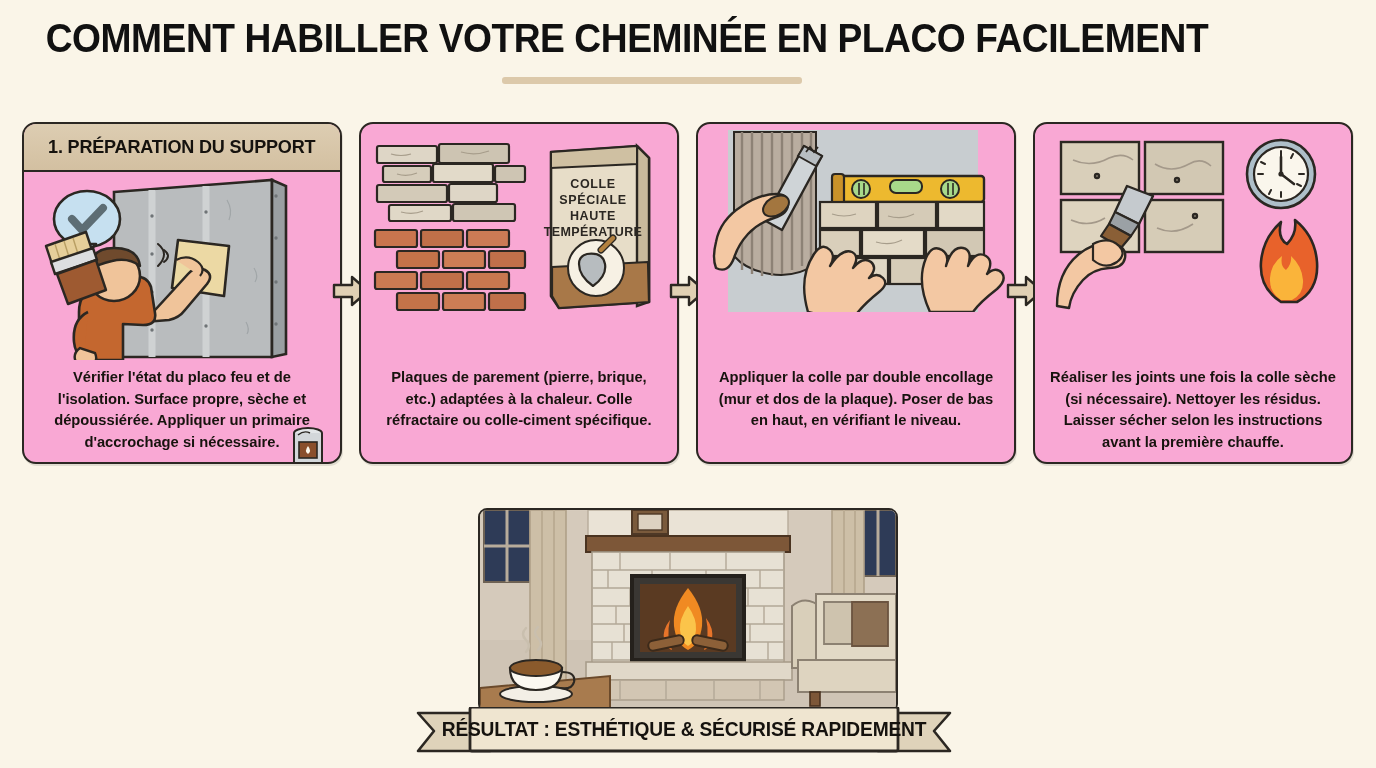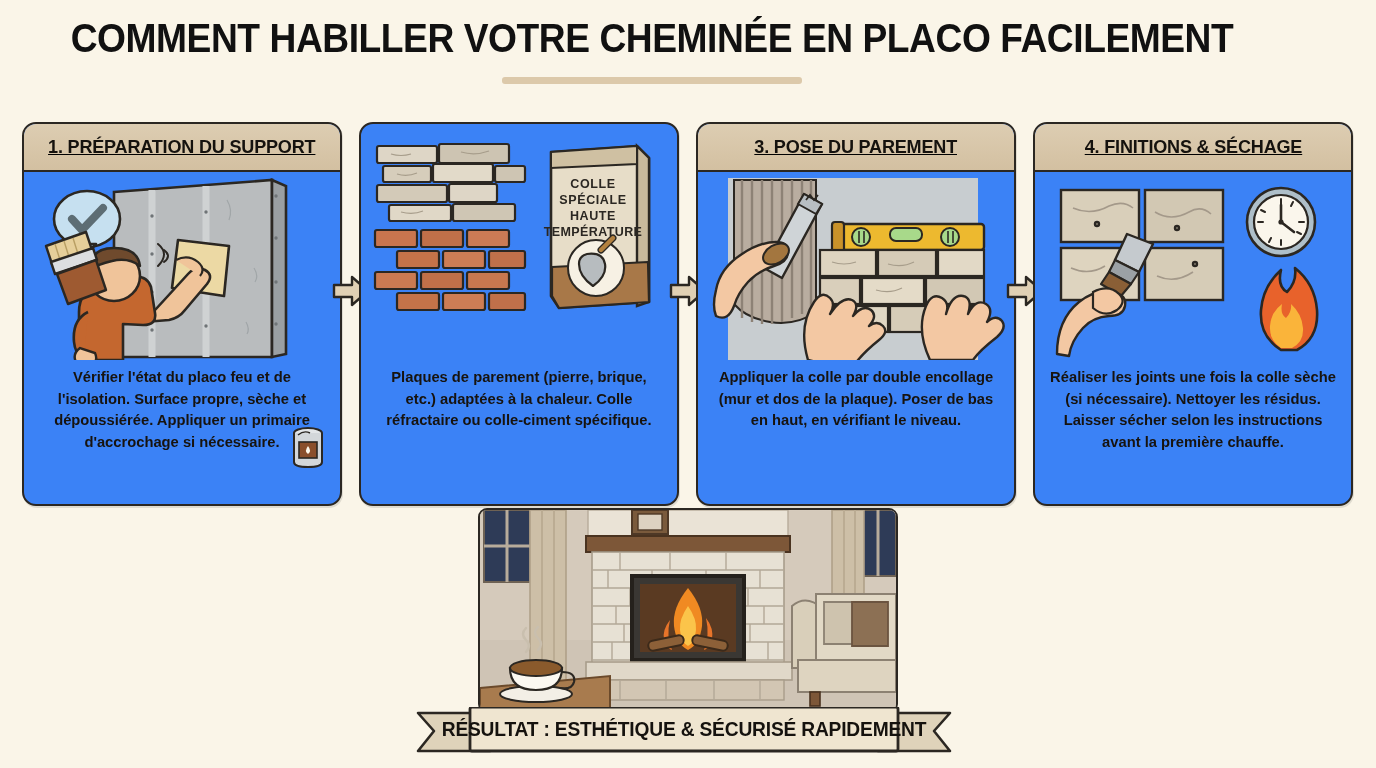--- a/index.html
+++ b/index.html
@@ -14,21 +14,20 @@
   body {
     background: #faf5e8;
     font-family: "Liberation Sans", sans-serif;
     position: relative;
   }
 
   
   .title-wrap {
     position: absolute;
     top: 16px; left: 0; width: 1304px;
-    text-align: center;
   }
   .main-title {
     font-family: "Liberation Sans", sans-serif;
     font-size: 40px;
     font-weight: 700;
     letter-spacing: -0.5px;
     color: #111111;
     transform: scaleX(0.93);
     white-space: nowrap;
   }
@@ -43,29 +42,28 @@
   .steps-row {
     position: absolute;
     top: 122px; left: 22px;
     width: 1332px; height: 366px;
     display: flex;
     align-items: flex-start;
   }
 
   .card {
     width: 320px;
-    height: 384px;
-    background: #3b82f6;
+    height: 342px;
+    background: #f9a8d4;
     border: 2.5px solid #2b2722;
     border-radius: 14px;
     position: relative;
     overflow: hidden;
     box-shadow: 1px 2px 0 rgba(0,0,0,0.10);
     flex: 0 0 auto;
-    text-decoration: underline;
   }
 
   .card-header {
     height: 48px;
     background: linear-gradient(#ddcdb2, #d3c0a1);
     border-bottom: 2.5px solid #2b2722;
     display: flex;
     align-items: center;
     justify-content: center;
   }
@@ -305,23 +303,20 @@
 
   <div class="arrow-gap">
     <div class="arrow">
       <svg width="38" height="34" viewBox="0 0 38 34">
         <path d="M2 11 L20 11 L20 3 L36 17 L20 31 L20 23 L2 23 Z" fill="#e0d0b4" stroke="#2b2722" stroke-width="2.4" stroke-linejoin="round"></path>
       </svg>
     </div>
   </div>
 
   <div class="card">
-    <div class="card-header">
-      <div class="card-header-text">3. POSE DU PAREMENT</div>
-    </div>
     <div class="card-art">
       <svg width="315" height="188" viewBox="0 0 315 188">
         <rect x="30" y="6" width="250" height="182" fill="#c8cdd0"></rect>
 
         <g>
           <path d="M36 8 L118 8 L118 140 q-20 14 -46 10 q-24 -4 -36 -18 Z" fill="#b9ada0" stroke="#2b2722" stroke-width="2"></path>
           <g stroke="#8d8276" stroke-width="2.4">
             <path d="M44 8 L44 146"></path>
               <path d="M54 8 L54 150"></path>
               <path d="M64 8 L64 152"></path>
@@ -391,23 +386,20 @@
 
   <div class="arrow-gap">
     <div class="arrow">
       <svg width="38" height="34" viewBox="0 0 38 34">
         <path d="M2 11 L20 11 L20 3 L36 17 L20 31 L20 23 L2 23 Z" fill="#e0d0b4" stroke="#2b2722" stroke-width="2.4" stroke-linejoin="round"></path>
       </svg>
     </div>
   </div>
 
   <div class="card">
-    <div class="card-header">
-      <div class="card-header-text">4. FINITIONS &amp; SÉCHAGE</div>
-    </div>
     <div class="card-art">
       <svg width="315" height="188" viewBox="0 0 315 188">
 
         <g stroke="#2b2722" stroke-width="2.4">
           <rect x="26" y="18" width="78" height="52" fill="#d9cfba"></rect>
           <rect x="110" y="18" width="78" height="52" fill="#d2c8b3"></rect>
           <rect x="26" y="76" width="78" height="52" fill="#ded4bf"></rect>
           <rect x="110" y="76" width="78" height="52" fill="#d6ccb7"></rect>
           <g stroke="#a4998a" stroke-width="1.6" fill="none">
             <path d="M38 36 q18 8 36 -2 q14 -6 24 2"></path>

